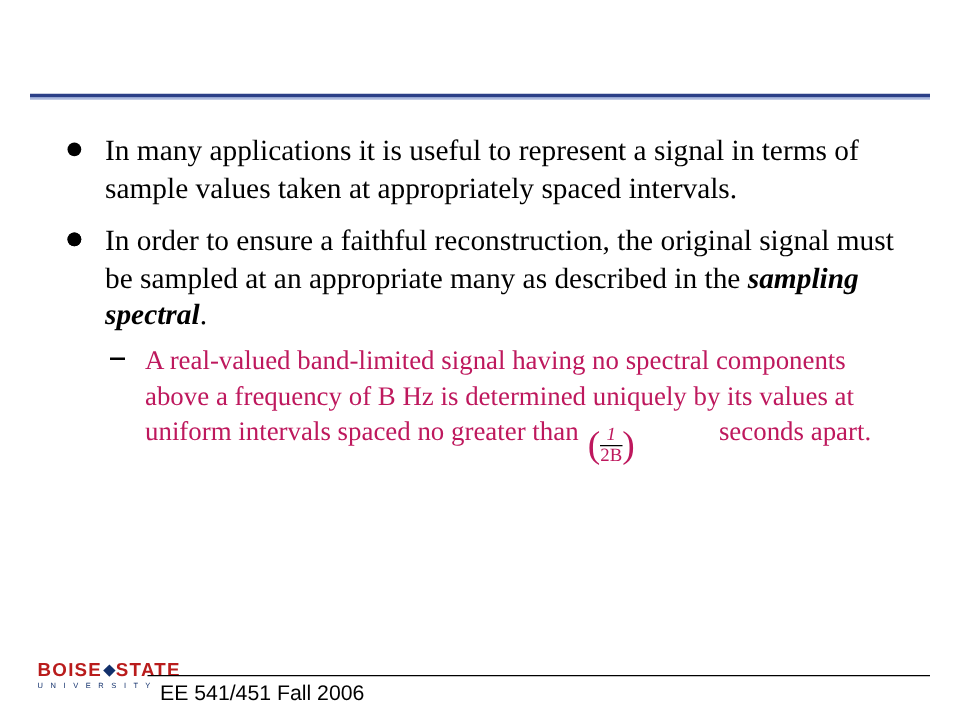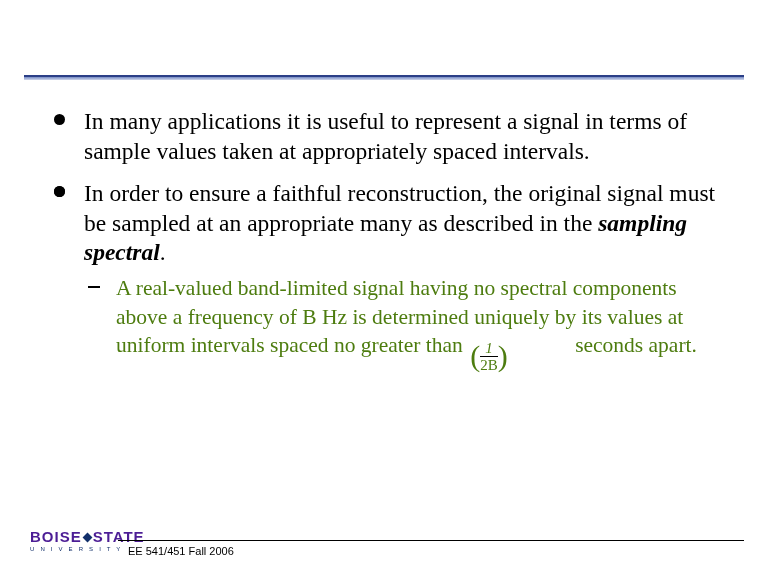--- a/index.html
+++ b/index.html
@@ -72,21 +72,21 @@
   ul.level2 {
     list-style: none;
     margin: 6px 0 0 0;
     padding: 0;
   }
   ul.level2 > li {
     position: relative;
     padding-left: 32px;
     font-size: 21.5px;
     line-height: 1.33;
-    color: #4d7c0f;
+    color: #be185d;
   }
   ul.level2 > li > .dash {
     position: absolute;
     left: 4px;
     top: 12px;
     width: 12px;
     height: 2px;
     background: #000000;
   }
   .emph {
@@ -136,35 +136,35 @@
     top: 540px;
     width: 626px;
     height: 1px;
     background: #000000;
   }
   .footer-text {
     position: absolute;
     left: 128px;
     top: 545px;
     font-family: "Liberation Sans", sans-serif;
-    font-size: 11px;
+    font-size: 17px;
     color: #000000;
   }
   .logo {
     position: absolute;
     left: 30px;
     top: 528px;
     width: 84px;
     text-align: center;
     font-family: "Liberation Sans", sans-serif;
   }
   .logo .logo-main {
     font-size: 15px;
     font-weight: bold;
-    color: #4c1d95;
+    color: #b91c1c;
     letter-spacing: 1px;
     white-space: nowrap;
   }
   .logo .logo-diamond {
     display: inline-block;
     width: 7px;
     height: 7px;
     background: #12306b;
     transform: rotate(45deg);
     margin: 0 2px;

